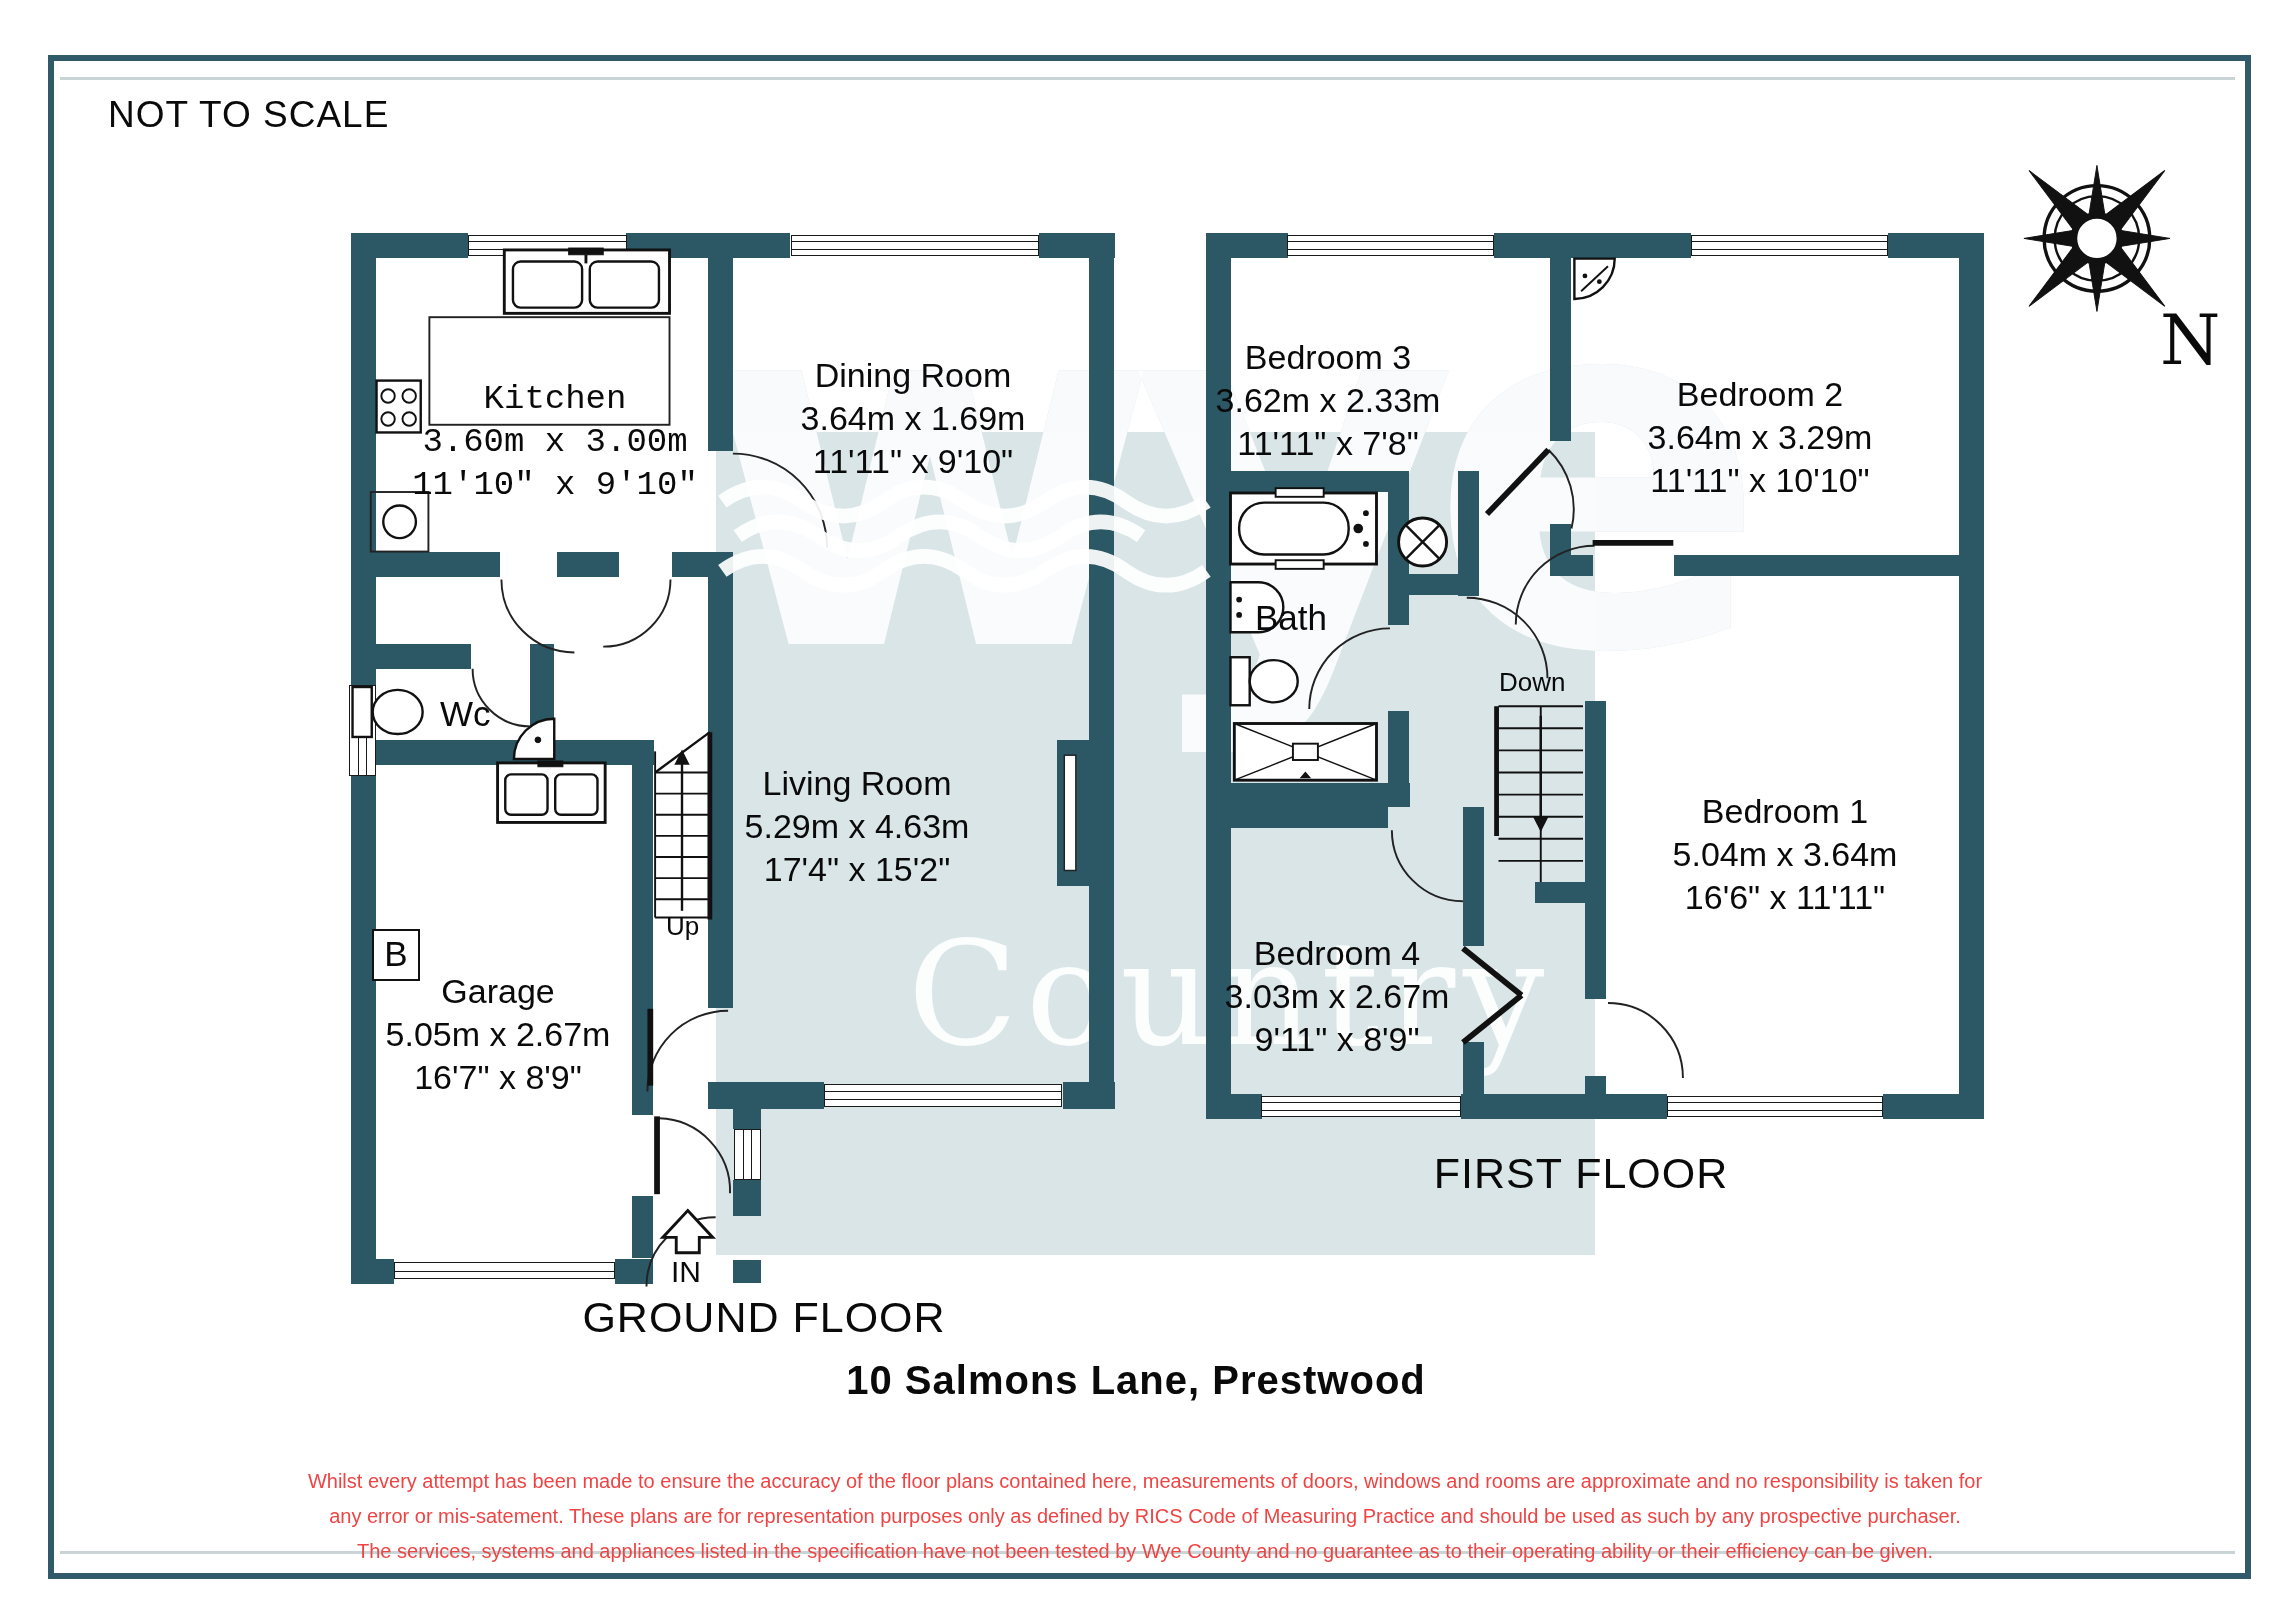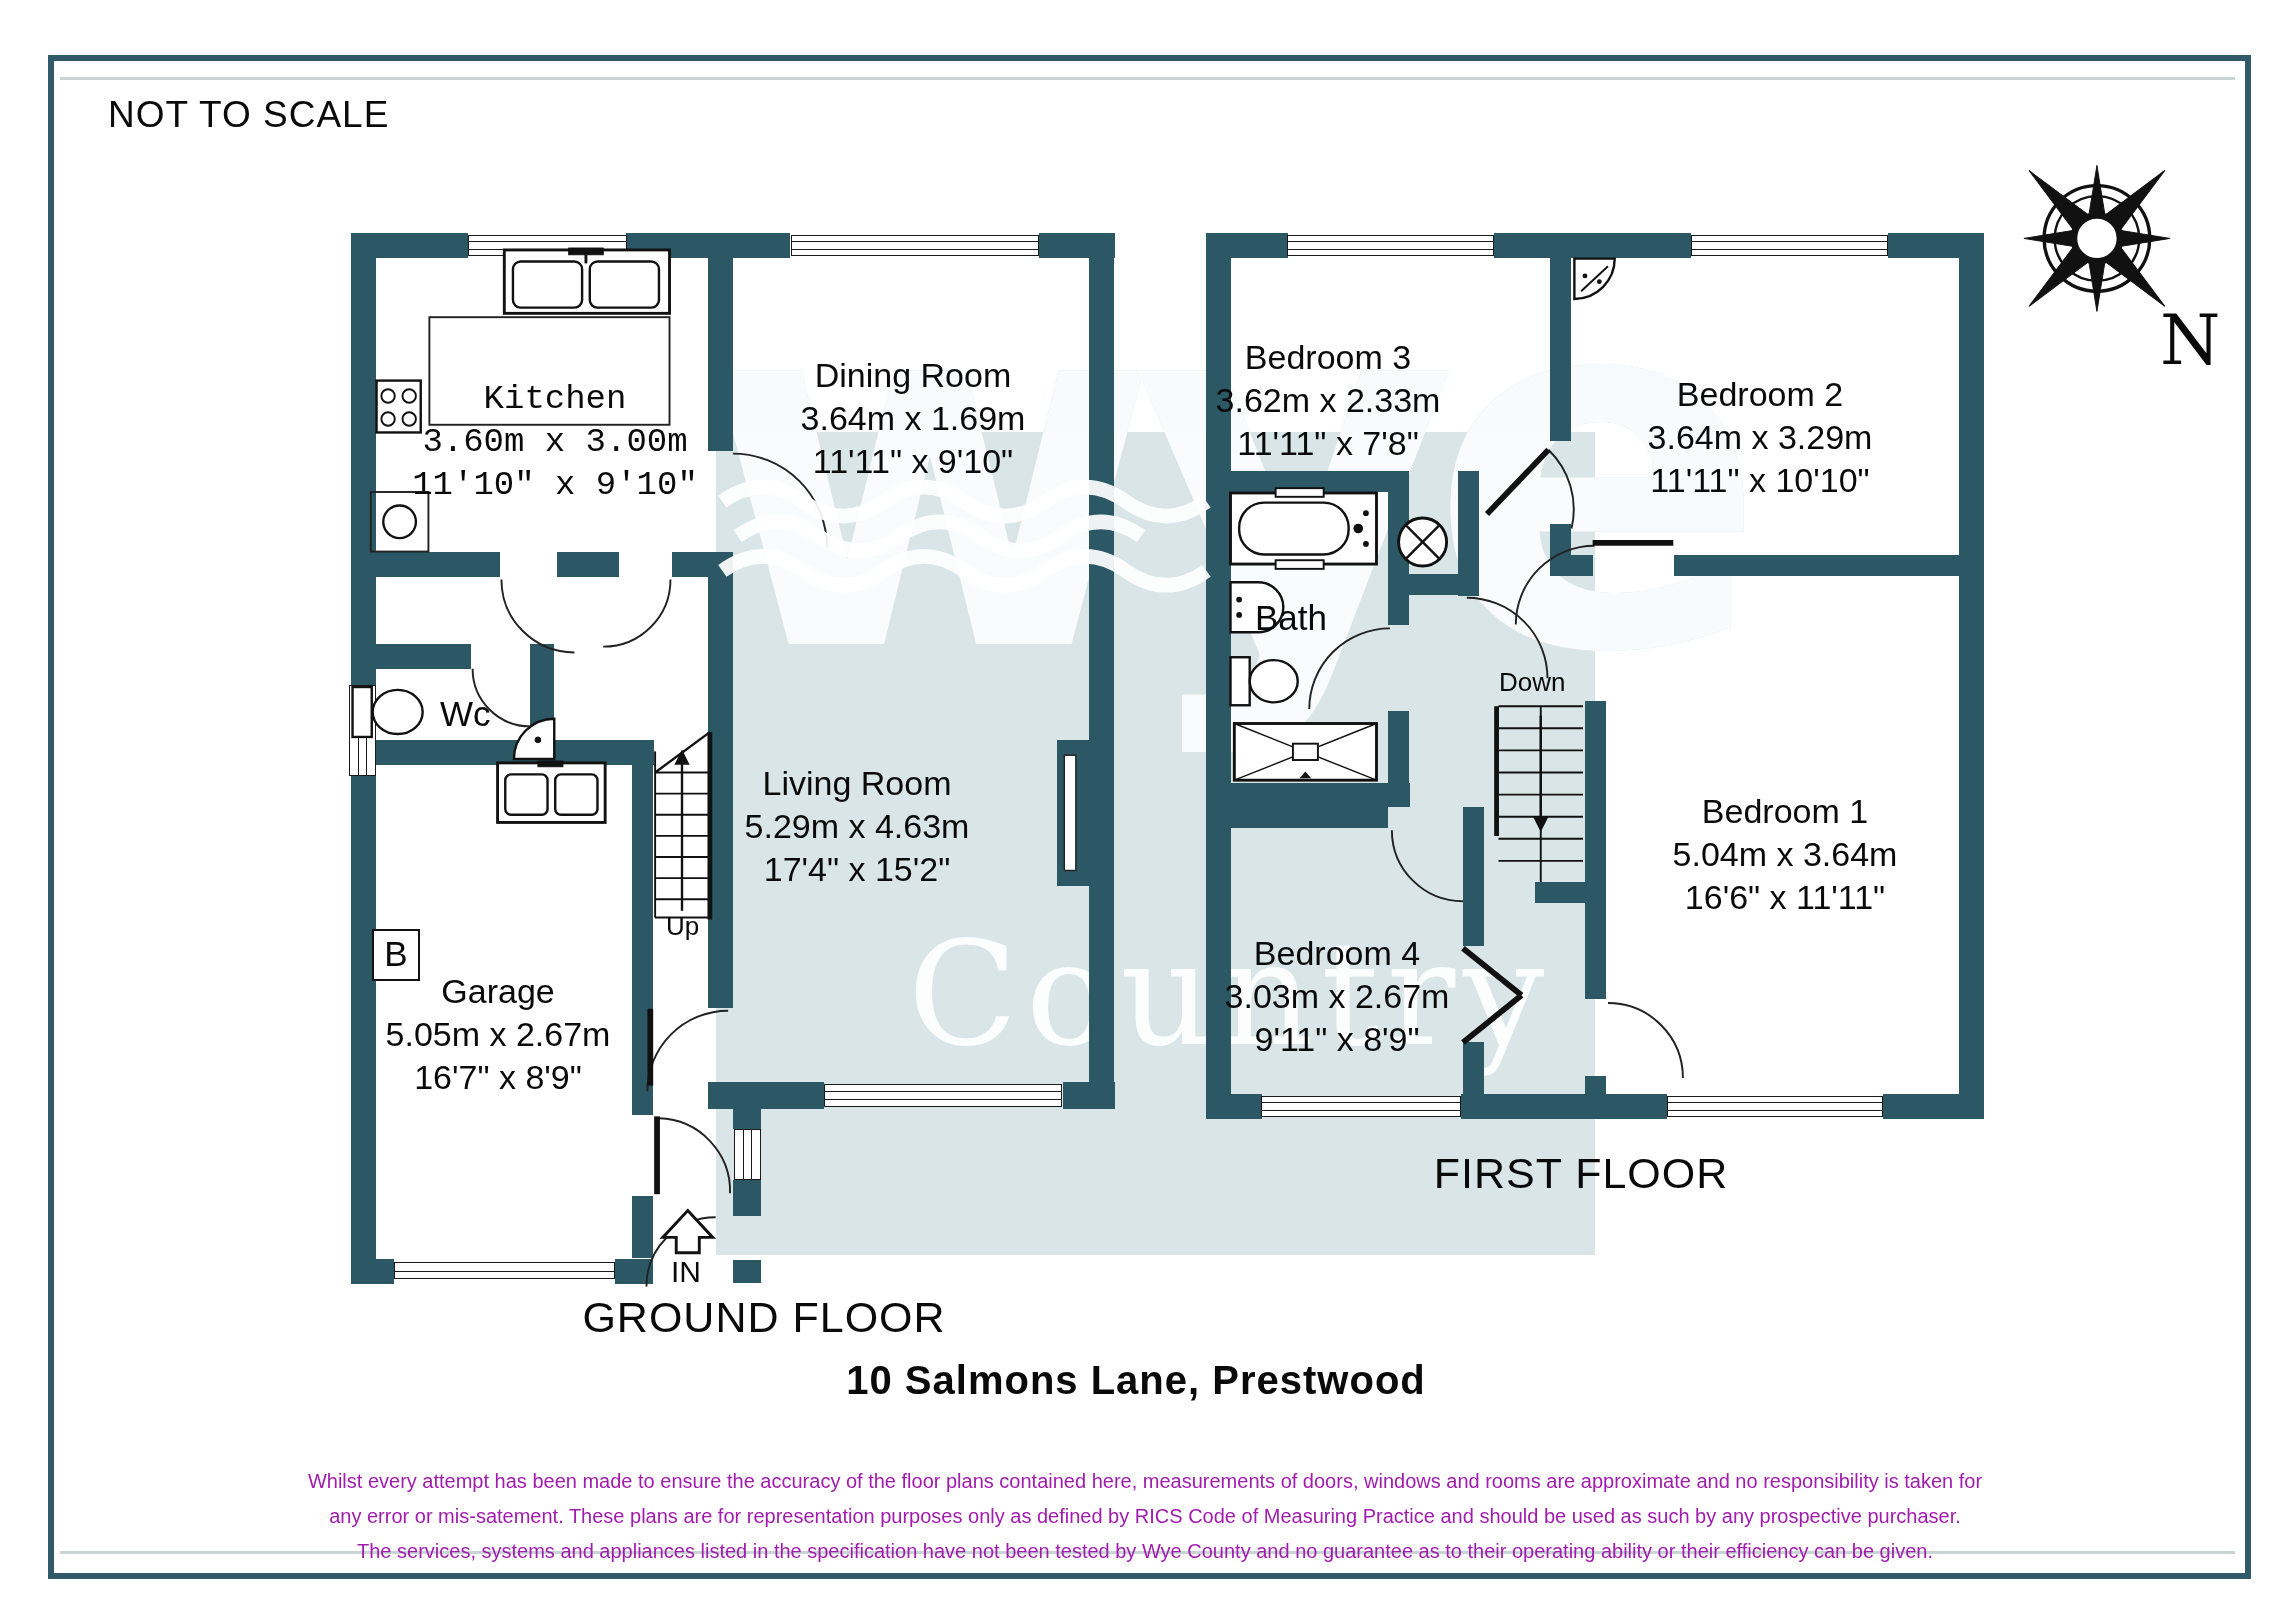--- a/index.html
+++ b/index.html
@@ -27,21 +27,21 @@
   .wm-word.blue{color:#cddde1;z-index:1;}
   .wm-word.white{color:rgba(255,255,255,0.85);z-index:3;}
   .wm-country{position:absolute;left:884px;top:922px;width:692px;text-align:center;
            font-family:"DejaVu Serif",serif;font-size:144px;letter-spacing:7.7px;line-height:1;}
   .wm-country.blue{color:#cddde1;z-index:1;}
   .wm-country.white{color:rgba(255,255,255,0.9);z-index:3;}
   .overlay{position:absolute;left:0;top:0;z-index:12;pointer-events:none;}
   .bbox{position:absolute;left:372px;top:929px;width:44px;height:48px;border:2.9px solid #111;
         background:#fff;z-index:13;text-align:center;font-size:35px;line-height:46px;}
   .disc{position:absolute;left:0;top:1464px;width:2290px;text-align:center;z-index:13;
-        font-size:20px;line-height:35px;color:#a21caf;}
+        font-size:20px;line-height:35px;color:#ef4444;}
   .nlabel{position:absolute;left:2160px;top:300px;font-family:"DejaVu Serif",serif;font-size:69px;z-index:13;}
 </style>
 </head>
 <body>
 
 <div id="page">
 
   <div style="position:absolute;left:48px;top:55px;width:2191px;height:1512px;border:6.7px solid #30596a;z-index:4;"></div>
   <div class="thinline" style="left:60px;top:77px;width:2175px;height:2.9px;"></div>
   <div class="thinline" style="left:60px;top:1551px;width:2175px;height:2.9px;"></div>

